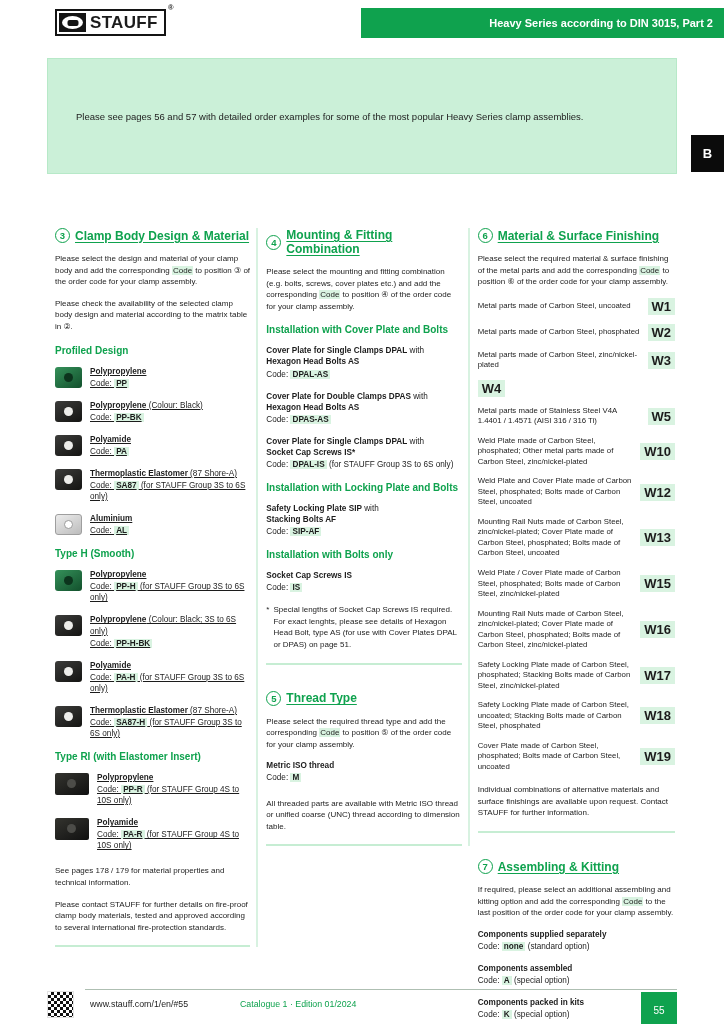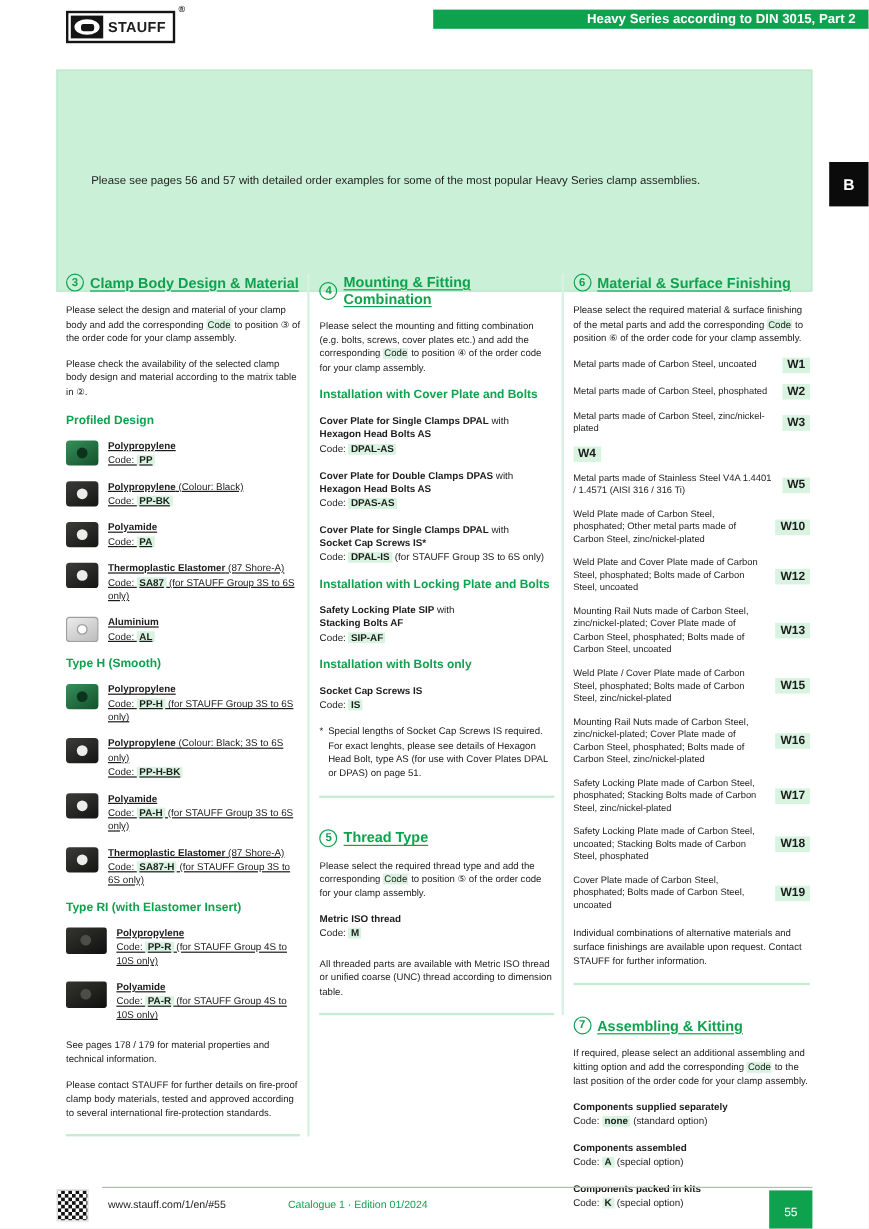--- a/index.html
+++ b/index.html
@@ -14,34 +14,34 @@
   .page{
     position:relative;width:724px;height:1024px;background:#fff;margin:0 auto;
     font-family:"Liberation Sans","DejaVu Sans",sans-serif;color:var(--ink);overflow:hidden;
   }
   
   .logo-wrap{position:absolute;left:55px;top:9px;}
   .logo-box{border:2px solid #141414;height:27px;display:flex;align-items:stretch;background:#fff;position:relative;}
   .logo-mark{width:27px;background:#141414;margin:2px;position:relative;}
   .logo-mark::before{content:"";position:absolute;inset:3px;background:#fff;border-radius:50%;}
   .logo-mark::after{content:"";position:absolute;left:50%;top:50%;width:11px;height:6px;transform:translate(-50%,-50%);background:#141414;border-radius:2px;}
-  .logo-text{font-weight:bold;font-size:12px;letter-spacing:.3px;align-self:center;padding:0 6px 0 2px;}
+  .logo-text{font-weight:bold;font-size:17px;letter-spacing:.3px;align-self:center;padding:0 6px 0 2px;}
   .logo-reg{position:absolute;right:-10px;top:-8px;font-size:7.5px;font-weight:bold;}
   .banner{
-    position:absolute;top:8px;right:0;width:363px;height:16px;background:var(--green);
+    position:absolute;top:8px;right:0;width:363px;height:30px;background:var(--green);
     color:#fff;font-weight:bold;font-size:11px;display:flex;align-items:center;justify-content:flex-end;
     padding-right:11px;
   }
   .b-tab{
     position:absolute;right:0;top:135px;width:33px;height:37px;background:#0b0b0b;color:#fff;
     font-weight:bold;font-size:13px;display:flex;align-items:center;justify-content:center;
   }
   
   .notice{
-    position:absolute;left:47px;top:58px;width:630px;height:185px;background:var(--notice);
+    position:absolute;left:47px;top:58px;width:630px;height:116px;background:var(--notice);
     border:1px solid #b7e9c8;display:flex;align-items:center;padding-left:28px;padding-right:20px;
     font-size:9.5px;color:#222;
   }
   
   .columns{position:absolute;left:55px;top:228px;width:620px;display:flex;align-items:flex-start;}
   .col{width:200px;margin-right:8px;}
   .col:last-child{margin-right:0;}
   .col.sep{border-right:2px solid #D8F2E1;padding-right:6px;width:206px;}
   .sec-head{display:flex;align-items:center;gap:5px;margin-bottom:10px;}
   .circ{
@@ -65,21 +65,21 @@
   .clamp.blackwide .hole{background:#4c4c48;left:12px;top:6px;}
   .line1{font-size:8.2px;line-height:1.35;}
   .codeline{font-size:8.2px;line-height:1.35;margin-top:1px;}
   .code{font-weight:bold;background:var(--hl);padding:0 2px;}
   .fit-item{margin-bottom:11px;}
   .footnote{display:flex;gap:4px;font-size:8px;line-height:1.45;margin-top:2px;}
   .divider{border-top:2px solid var(--divider);margin-top:12px;}
   .sec-gap{height:26px;}
   .w-row{display:flex;align-items:center;justify-content:space-between;gap:8px;margin-bottom:9px;}
   .w-text{font-size:7.8px;line-height:1.35;flex:1;}
-  .w-code{font-weight:bold;font-size:10px;background:var(--hl);padding:1px 4px;flex:none;}
+  .w-code{font-weight:bold;font-size:13px;background:var(--hl);padding:1px 4px;flex:none;}
   
   .footer-line{position:absolute;left:85px;top:989px;width:592px;border-top:1px solid #aebfb2;}
   .qr{
     position:absolute;left:47px;top:991px;width:27px;height:27px;border:1px solid #e2e2e2;
     background:repeating-conic-gradient(#111 0% 25%,#fff 0% 50%);background-size:6px 6px;
   }
   .footer-url{position:absolute;left:90px;top:999px;font-size:8.8px;color:#1c1c1c;text-decoration:none;}
   .footer-cat{position:absolute;left:240px;top:999px;font-size:8.8px;color:var(--green);}
   .page-badge{
     position:absolute;left:641px;top:992px;width:36px;height:37px;background:var(--green);color:#fff;

